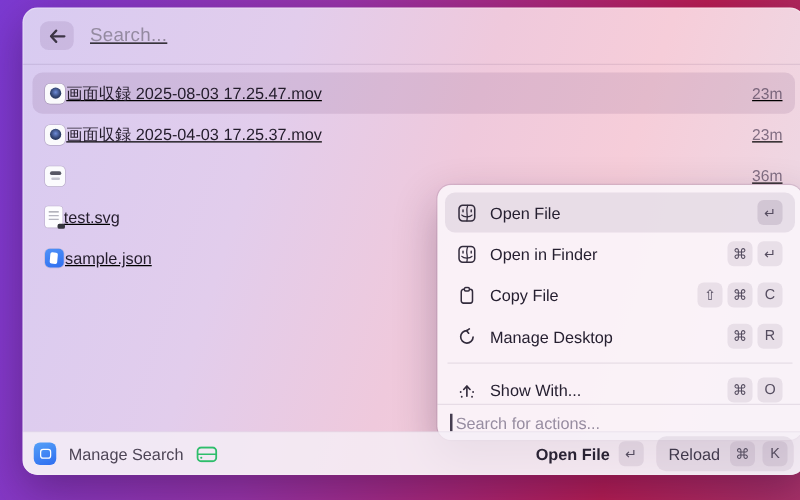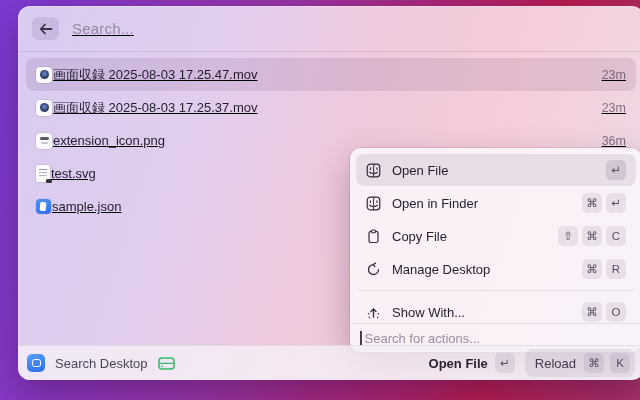--- a/index.html
+++ b/index.html
@@ -102,26 +102,25 @@
   </div>
 
   <div class="list">
     <div class="row sel">
       <span class="fi ic-movie"></span>
       <span class="fname">画面収録 2025-08-03 17.25.47.mov</span>
       <span class="ftime">23m</span>
     </div>
     <div class="row">
       <span class="fi ic-movie"></span>
-      <span class="fname">画面収録 2025-08-03 17.25.37.mov</span>
+      <span class="fname">画面収録 2025-04-03 17.25.37.mov</span>
       <span class="ftime">23m</span>
     </div>
     <div class="row">
       <span class="fi ic-image"></span>
-      <span class="fname">extension_icon.png</span>
       <span class="ftime">36m</span>
     </div>
     <div class="row">
       <span class="fi ic-svgdoc"></span>
       <span class="fname">test.svg</span>
       <span class="ftime"></span>
     </div>
     <div class="row">
       <span class="fi ic-json"></span>
       <span class="fname">sample.json</span>
@@ -216,21 +215,21 @@
     <div class="menu-search">
       <span class="caret"></span>
       <span>Search for actions...</span>
     </div>
   </div>
 
   <div class="sbar">
     <div class="app-ic">
         <i></i>
       </div>
-    <span class="app-name">Search Desktop</span>
+    <span class="app-name">Manage Search</span>
     <span>
       <svg width="17" height="13" viewBox="0 0 17 13" fill="none" stroke="#2ebd6b" stroke-width="1.5" stroke-linecap="round">
         <rect x="1" y="1" width="15" height="11" rx="3"></rect>
         <path d="M1.4 6.4 H15.6" stroke-width="1.3"></path>
         <circle cx="4" cy="9.2" r="0.85" fill="#2ebd6b" stroke="none"></circle>
       </svg>
     </span>
     <div class="s-right">
       <div class="s-primary">
         <b>Open File</b>

